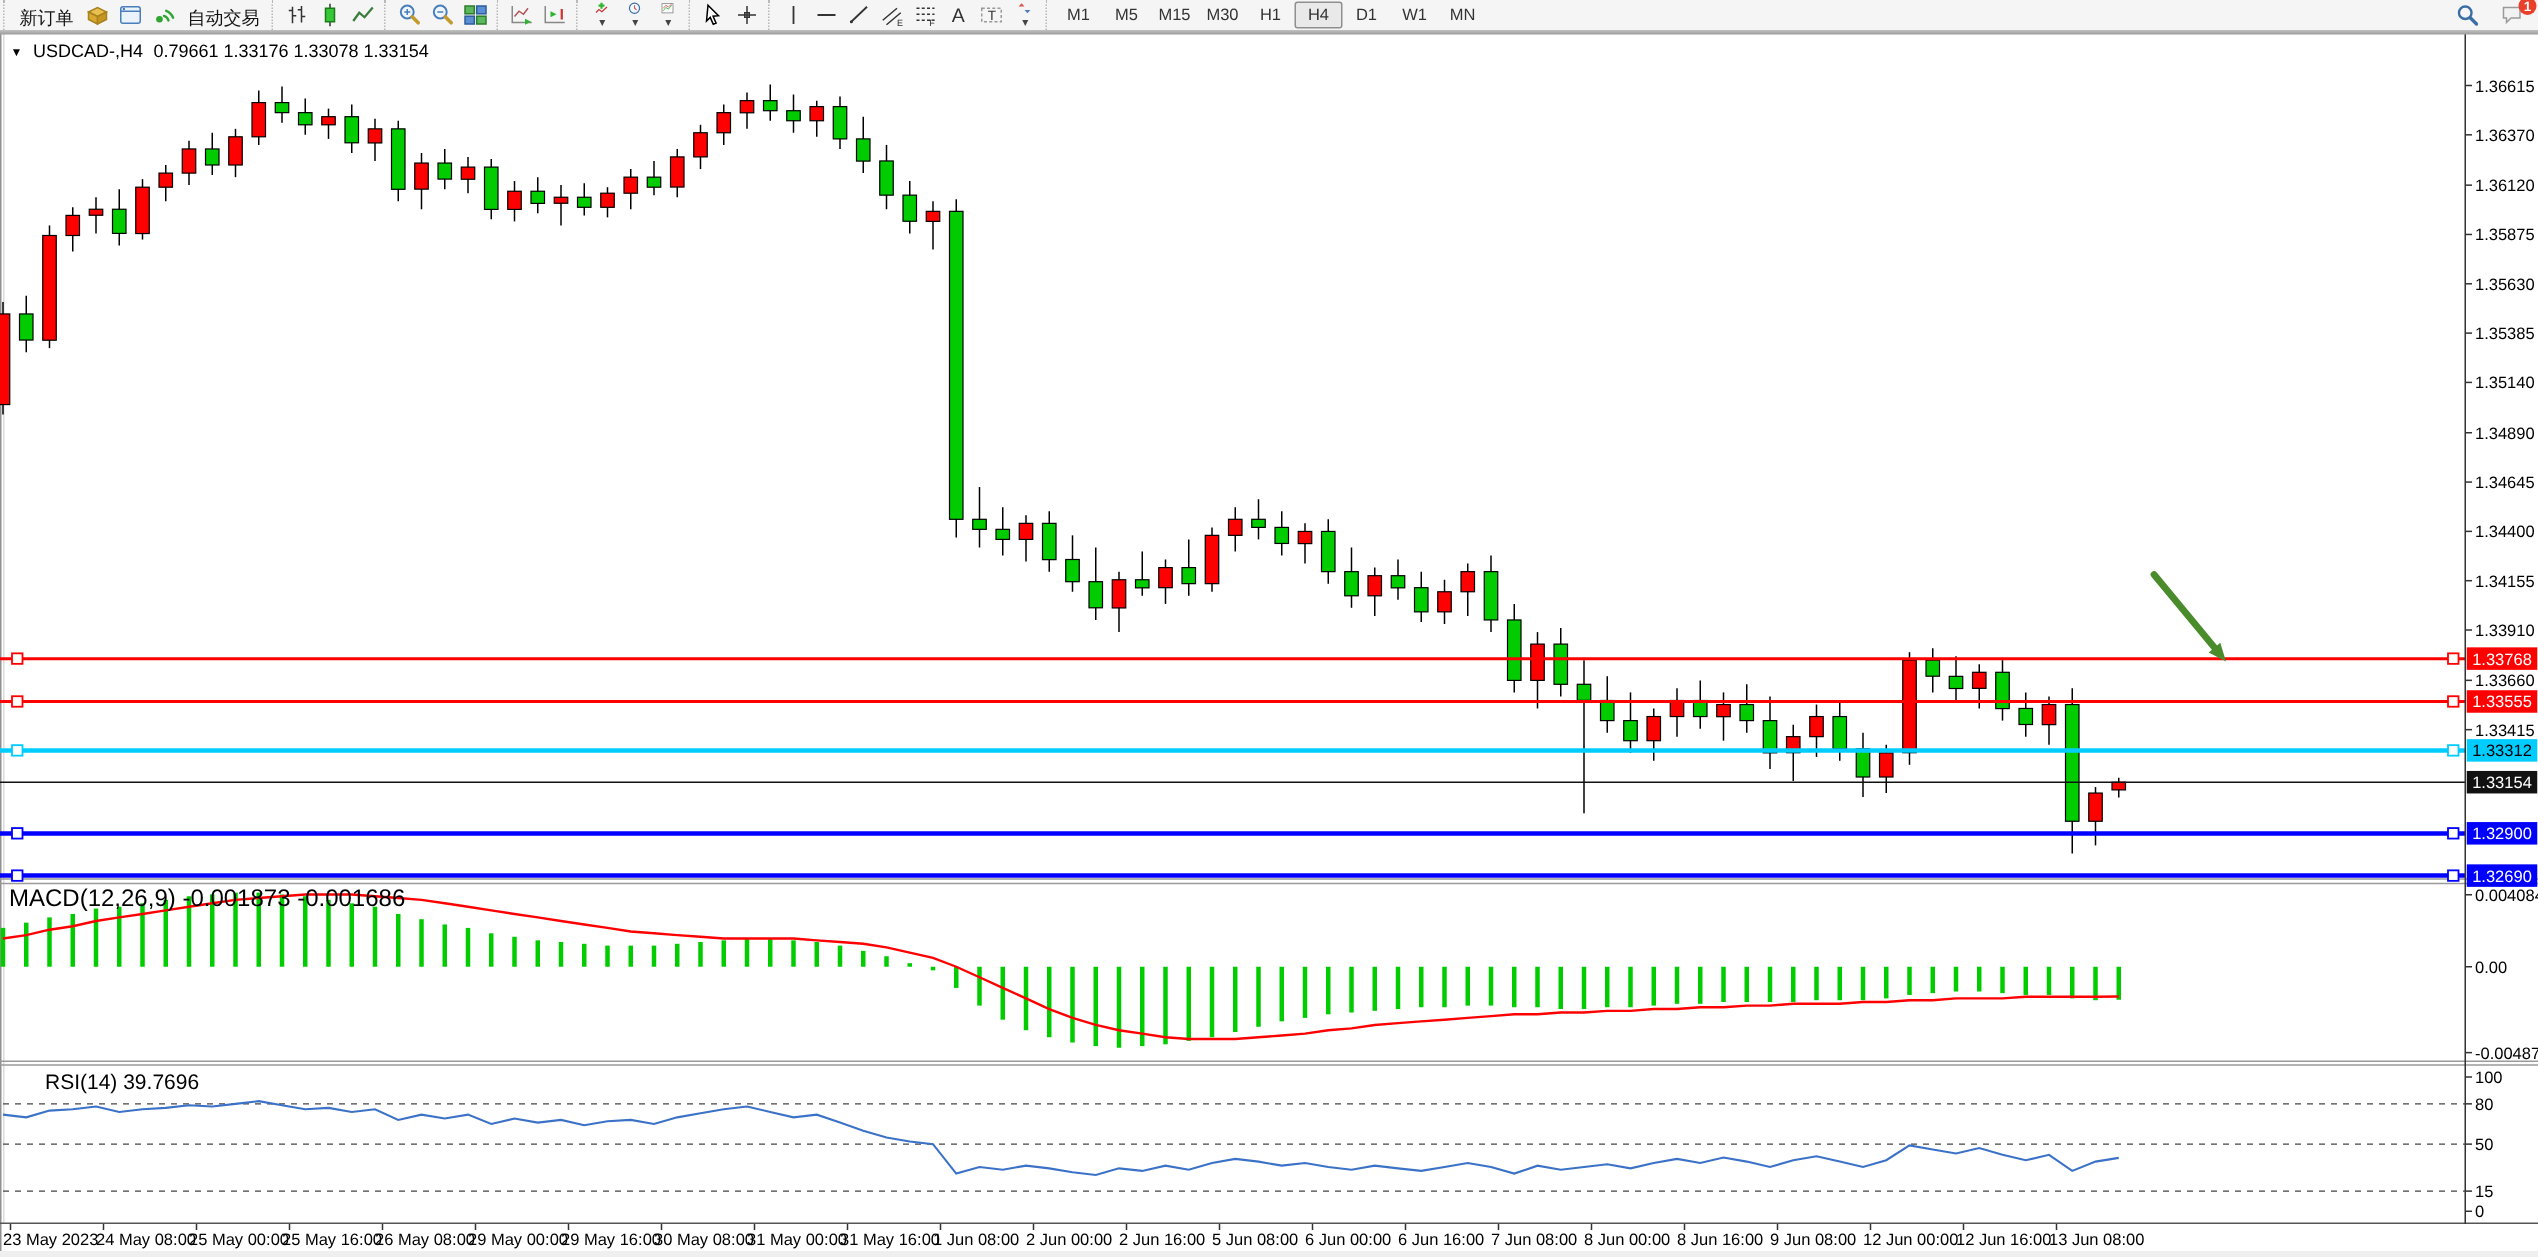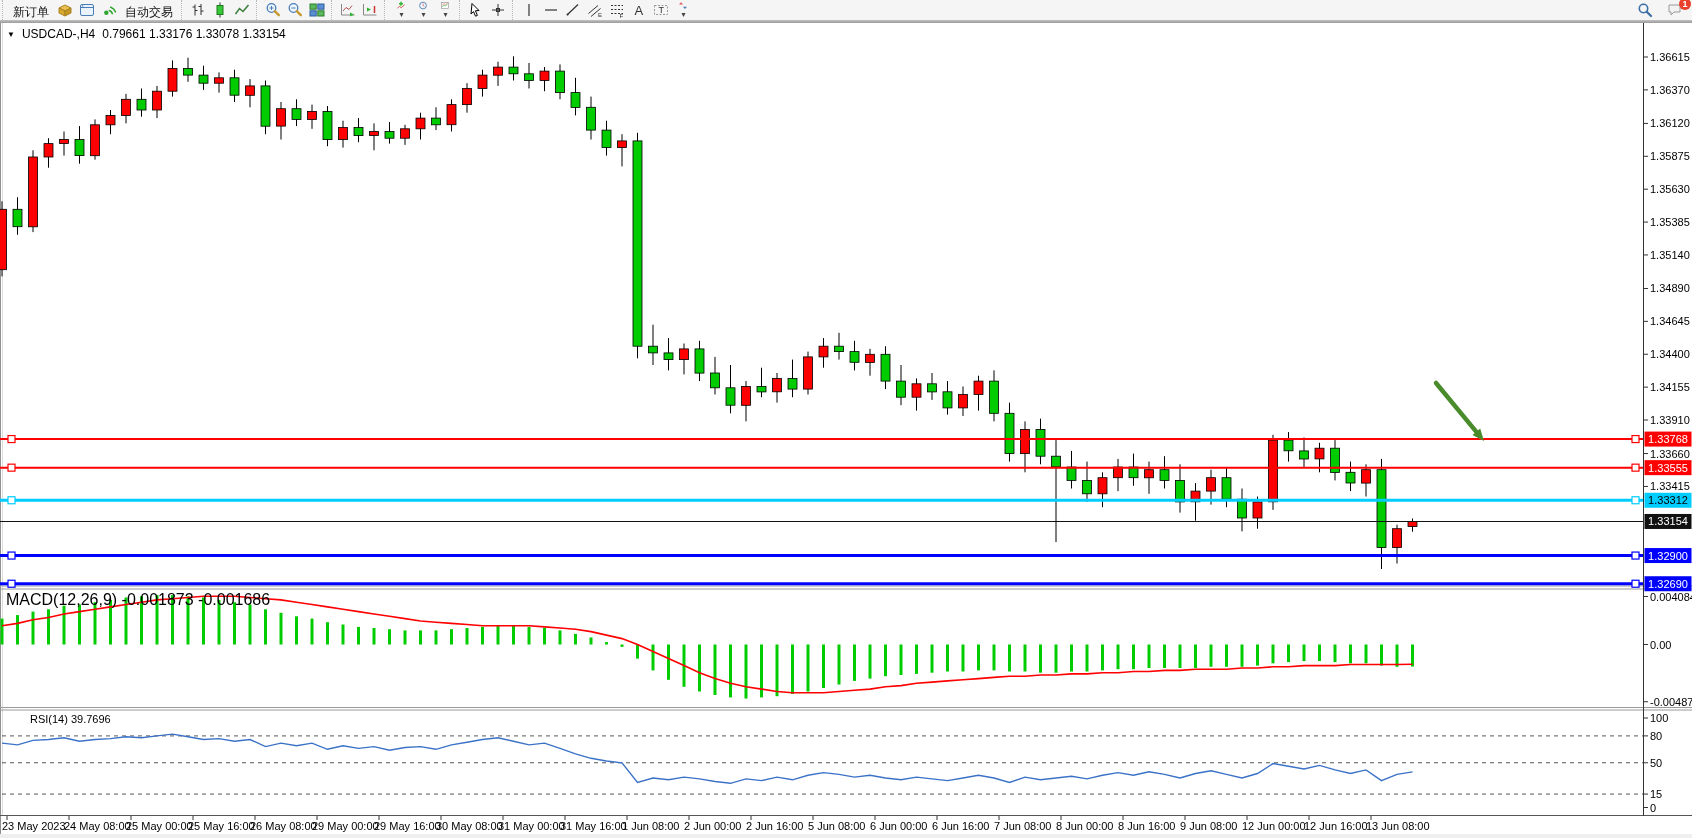--- a/index.html
+++ b/index.html
@@ -24,21 +24,21 @@
   #tb-right{position:absolute;right:6px;top:1px;display:flex;gap:8px;align-items:center;}
   .badge{position:absolute;right:-5px;top:-3px;width:12px;height:12px;border-radius:50%;
          background:#e8402a;color:#fff;font-size:9px;font-weight:bold;line-height:12px;
          text-align:center;}
   
   #chart-svg{position:absolute;left:0;top:0;z-index:1;}
   #chart-title{position:absolute;left:7px;top:27px;z-index:3;font-size:12px;color:#000;
                display:flex;gap:7px;align-items:center;}
   #chart-title .tri{font-size:8px;color:#000;}
   #macd-label{position:absolute;left:6px;top:591px;z-index:3;font-size:16px;color:#000;}
-  #rsi-label{position:absolute;left:6px;top:713px;z-index:3;font-size:11px;color:#000;padding-left:24px;}
+  #rsi-label{position:absolute;left:6px;top:713px;z-index:3;font-size:14px;color:#000;padding-left:24px;}
   svg text{font-family:"Liberation Sans",sans-serif;}
 </style>
 </head>
 <body>
 
 <div id="toolbar">
   <div class="tb-group">
     <div class="tb-btn labeled">
       <svg width="16" height="16" viewBox="0 0 16 16">
           <rect x="2.5" y="0.5" width="9" height="12" fill="#fff" stroke="#8a8a8a"></rect>
@@ -219,20 +219,31 @@
     </div>
     <div class="tb-btn">
       <svg width="16" height="16" viewBox="0 0 16 16">
           <path d="M4.5 2L8 6H1z" fill="#d9534f"></path>
           <path d="M11.5 14L15 10H8z" fill="#4a7ebb"></path>
         </svg>
       <span class="caret">▾</span>
     </div>
   </div>
 
+  <div class="tb-group" id="tf-group">
+      <div class="tf-btn">M1</div>
+      <div class="tf-btn">M5</div>
+      <div class="tf-btn">M15</div>
+      <div class="tf-btn">M30</div>
+      <div class="tf-btn">H1</div>
+      <div class="tf-btn active">H4</div>
+      <div class="tf-btn">D1</div>
+      <div class="tf-btn">W1</div>
+      <div class="tf-btn">MN</div>
+    </div>
 
   <div id="tb-right">
     <div class="tb-btn">
       <svg width="16" height="16" viewBox="0 0 16 16">
           <circle cx="6.5" cy="6.5" r="4.2" fill="none" stroke="#3a6ea5" stroke-width="1.6"></circle>
           <path d="M10 10l4 4" stroke="#3a6ea5" stroke-width="2.2" stroke-linecap="round"></path>
         </svg>
     </div>
     <div class="tb-btn" style="position:relative">
       <svg width="16" height="16" viewBox="0 0 16 16">

